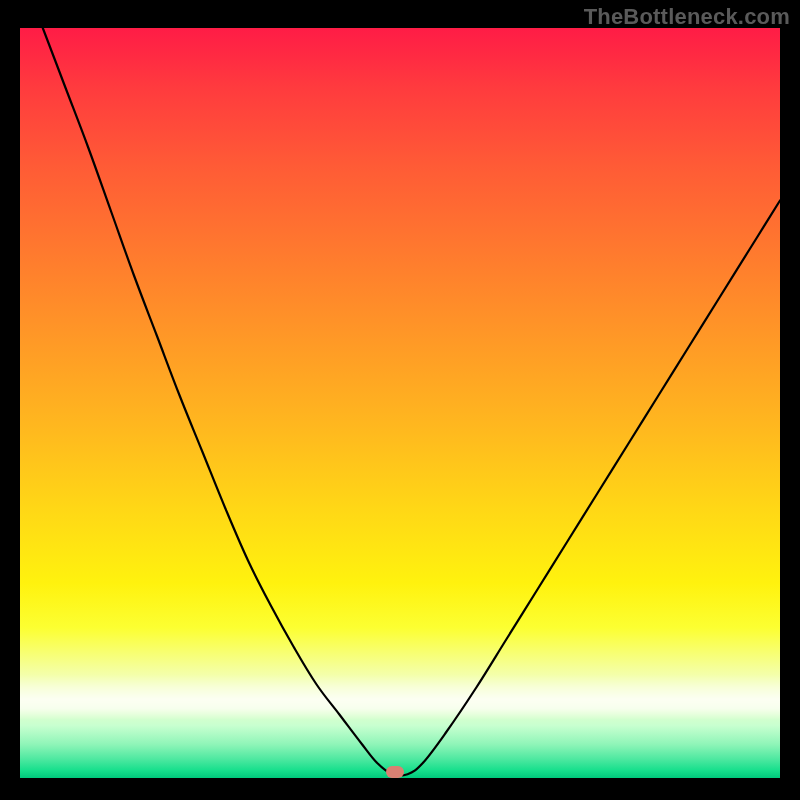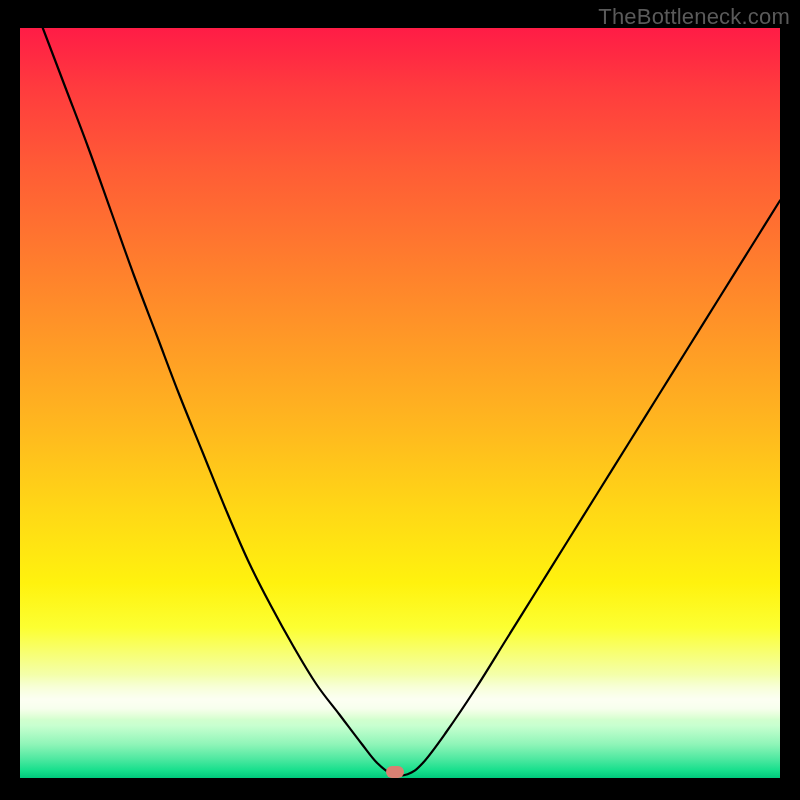--- a/index.html
+++ b/index.html
@@ -16,21 +16,21 @@
     width: 800px;
     height: 800px;
     background: #000;
   }
   .watermark {
     position: absolute;
     top: 4px;
     right: 10px;
     color: #5a5a5a;
     font-size: 22px;
-    font-weight: 400;
+    font-weight: 700;
     letter-spacing: 0.2px;
     z-index: 10;
     user-select: none;
   }
   .plot-area {
     position: absolute;
     left: 20px;
     top: 28px;
     width: 760px;
     height: 750px;

